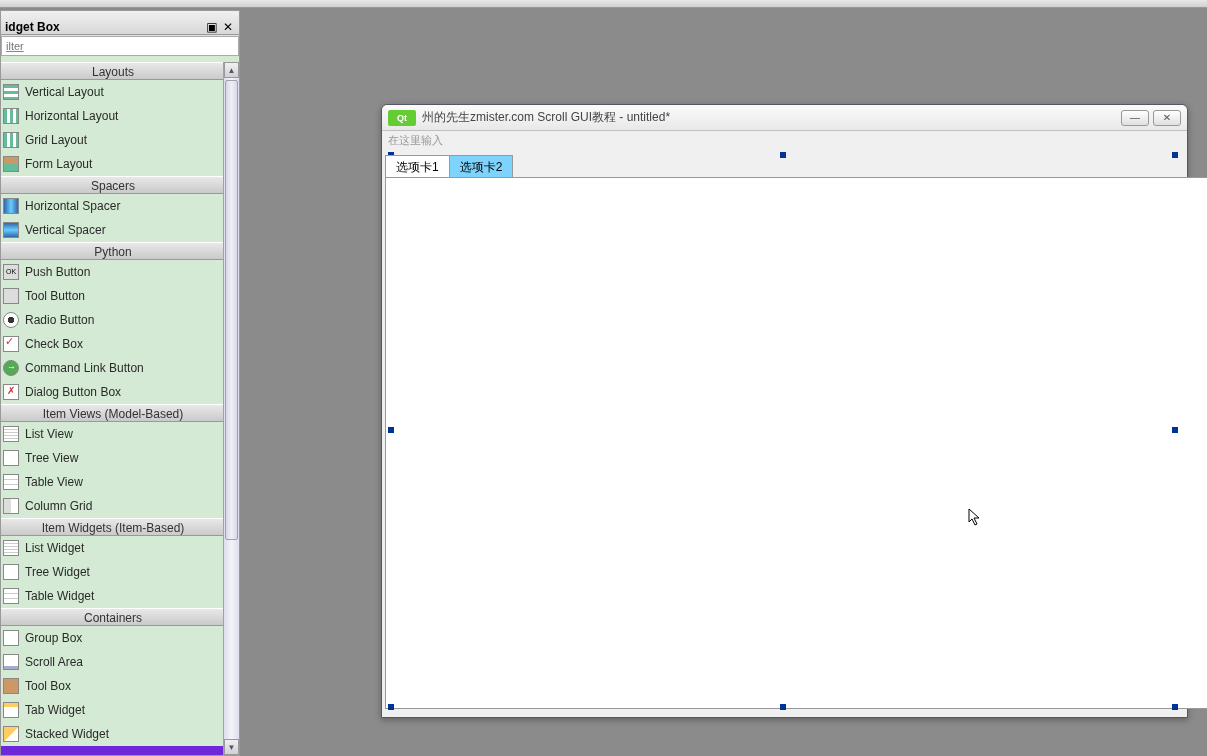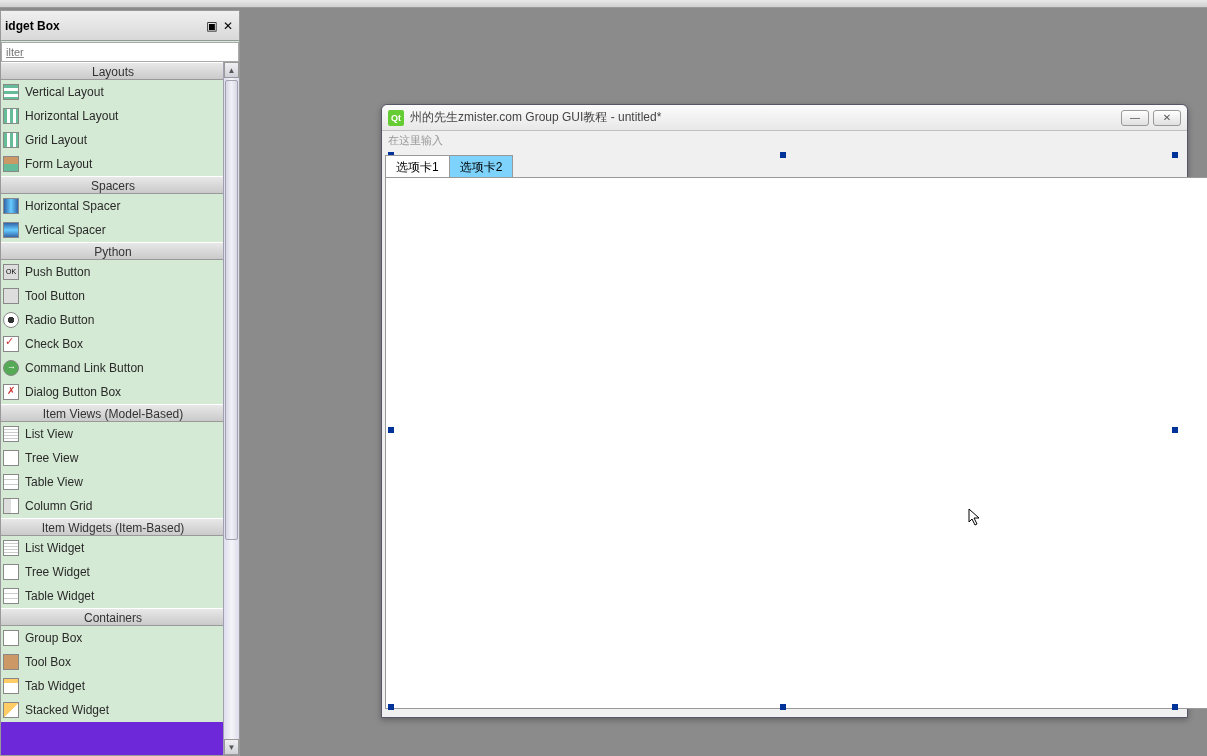--- a/index.html
+++ b/index.html
@@ -3,21 +3,21 @@
 <meta charset="utf-8">
 <style>
 * { margin: 0; padding: 0; box-sizing: border-box; font-family: Arial, sans-serif; font-size: 12px; }
 body { background: #8b8b8b; width: 1207px; height: 756px; overflow: hidden; position: relative; }
 
 
 .top-toolbar { position: absolute; top: 0; left: 0; right: 0; height: 8px; background: linear-gradient(#e8e8e8, #d0d0d0); border-bottom: 1px solid #999; }
 
 
 .widget-panel { position: absolute; left: 0; top: 10px; width: 240px; height: 746px; background: #d4ead4; border: 1px solid #999; }
-.panel-titlebar { height: 30px; background: linear-gradient(#f0f0f0, #d8d8d8); border-bottom: 1px solid #999; display: flex; align-items: center; padding: 0 4px; font-size: 11px; }
+.panel-titlebar { height: 24px; background: linear-gradient(#f0f0f0, #d8d8d8); border-bottom: 1px solid #999; display: flex; align-items: flex-end; padding: 0 4px; font-size: 11px; }
 .panel-titlebar .title { flex: 1; font-weight: bold; }
 .panel-titlebar .tb-icon { width: 14px; height: 14px; margin-left: 2px; display: flex; align-items: center; justify-content: center; cursor: pointer; }
 
 .filter-input { width: 100%; height: 20px; border: 1px solid #aaa; background: #fff; padding: 0 4px; color: #888; font-size: 11px; margin: 1px 0; text-decoration: underline; }
 
 .widget-scroll { position: absolute; top: 51px; left: 0; width: 224px; bottom: 0; overflow: hidden; background: #6d28d9; }
 
 .section-header { height: 18px; background: linear-gradient(#e8e8e8, #cacaca); border-top: 1px solid #fff; border-bottom: 1px solid #999; text-align: center; line-height: 18px; font-size: 12px; color: #333; }
 
 .widget-item { height: 24px; display: flex; align-items: center; padding-left: 2px; background: #d4ead4; cursor: pointer; }
@@ -55,21 +55,21 @@
 .sb-btn { height: 16px; background: linear-gradient(#f0f0f4, #d0d0d8); border: 1px solid #999; display: flex; align-items: center; justify-content: center; color: #555; font-size: 8px; }
 .sb-btn.bottom { position: absolute; bottom: 0; left: 0; right: 0; }
 .sb-thumb { position: absolute; left: 1px; right: 1px; top: 18px; height: 460px; background: linear-gradient(to right, #d8d8e4, #f0f0f8, #d8d8e4); border: 1px solid #a0a0b0; border-radius: 2px; }
 
 
 .canvas-area { position: absolute; left: 242px; top: 10px; right: 0; bottom: 0; background: #8b8b8b; }
 
 
 .form-window { position: absolute; left: 139px; top: 94px; width: 807px; height: 614px; background: #f0f0f0; border: 1px solid #556; box-shadow: 0 2px 6px rgba(0,0,0,0.3); border-radius: 6px 6px 0 0; }
 .form-titlebar { height: 26px; background: linear-gradient(#fbfbfb, #e8e8e8); border-bottom: 1px solid #c0c0c0; display: flex; align-items: center; padding: 0 6px; border-radius: 6px 6px 0 0; }
-.form-icon { width: 16px; height: 16px; background: #6c3; border-radius: 2px; margin-right: 6px; display: flex; align-items: center; justify-content: center; color: #fff; font-size: 9px; font-weight: bold; }
+.form-icon { width: 28px; height: 16px; background: #6c3; border-radius: 2px; margin-right: 6px; display: flex; align-items: center; justify-content: center; color: #fff; font-size: 9px; font-weight: bold; }
 .form-title { flex: 1; color: #444; font-size: 12px; }
 .win-btn { width: 28px; height: 16px; border: 1px solid #999; border-radius: 3px; margin-left: 4px; background: linear-gradient(#fff, #e0e0e0); display: flex; align-items: center; justify-content: center; font-size: 10px; color: #555; cursor: pointer; }
 
 .form-body { position: absolute; top: 26px; left: 0; right: 0; bottom: 0; }
 .menu-hint { position: absolute; top: 2px; left: 6px; color: #999; font-size: 11px; }
 
 .dot-grid { position: absolute; top: 20px; left: 6px; right: 6px; bottom: 6px; background: #f0f0f0; background-image: radial-gradient(#b0b0b0 0.5px, transparent 0.5px); background-size: 10px 10px; }
 
 
 .tab-widget { position: absolute; top: 24px; left: 3px; width: 887px; height: 554px; }
@@ -185,20 +185,24 @@
         <span class="widget-icon ic-table"></span>
         <span class="widget-label">Table Widget</span>
       </div>
 
     <div class="section-header">Containers</div>
     <div class="widget-item">
         <span class="widget-icon ic-group"></span>
         <span class="widget-label">Group Box</span>
       </div>
     <div class="widget-item">
+        <span class="widget-icon ic-scroll"></span>
+        <span class="widget-label">Scroll Area</span>
+      </div>
+    <div class="widget-item">
         <span class="widget-icon ic-toolbox"></span>
         <span class="widget-label">Tool Box</span>
       </div>
     <div class="widget-item">
         <span class="widget-icon ic-tab"></span>
         <span class="widget-label">Tab Widget</span>
       </div>
     <div class="widget-item">
         <span class="widget-icon ic-stacked"></span>
         <span class="widget-label">Stacked Widget</span>
@@ -209,21 +213,21 @@
     <div class="sb-btn">▲</div>
     <div class="sb-thumb"></div>
     <div class="sb-btn bottom">▼</div>
   </div>
 </div>
 
 <div class="canvas-area">
   <div class="form-window">
     <div class="form-titlebar">
       <span class="form-icon">Qt</span>
-      <span class="form-title">州的先生zmister.com Group GUI教程 - untitled*</span>
+      <span class="form-title">州的先生zmister.com Scroll GUI教程 - untitled*</span>
       <span class="win-btn">—</span>
       <span class="win-btn">✕</span>
     </div>
     <div class="form-body">
       <span class="menu-hint">在这里输入</span>
       <div class="dot-grid"></div>
 
       <div class="tab-widget">
         <div class="tab-bar">
           <div class="tab">选项卡1</div>

